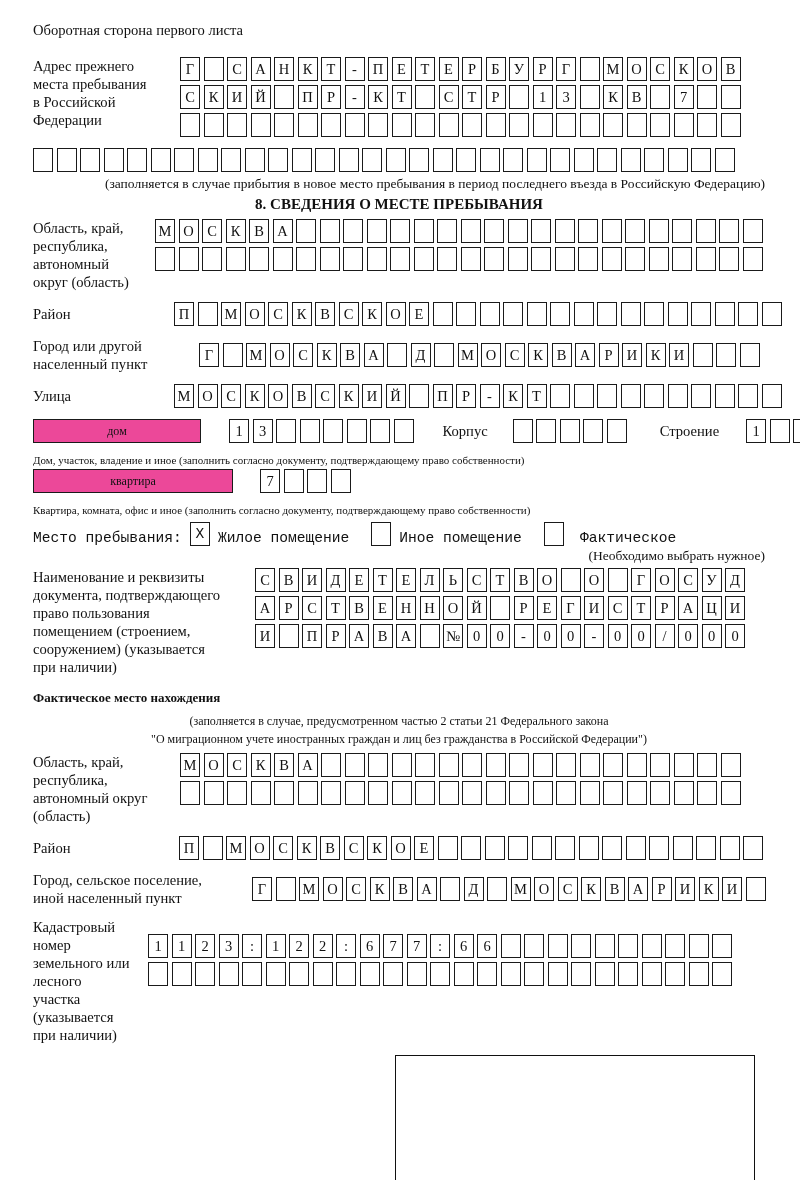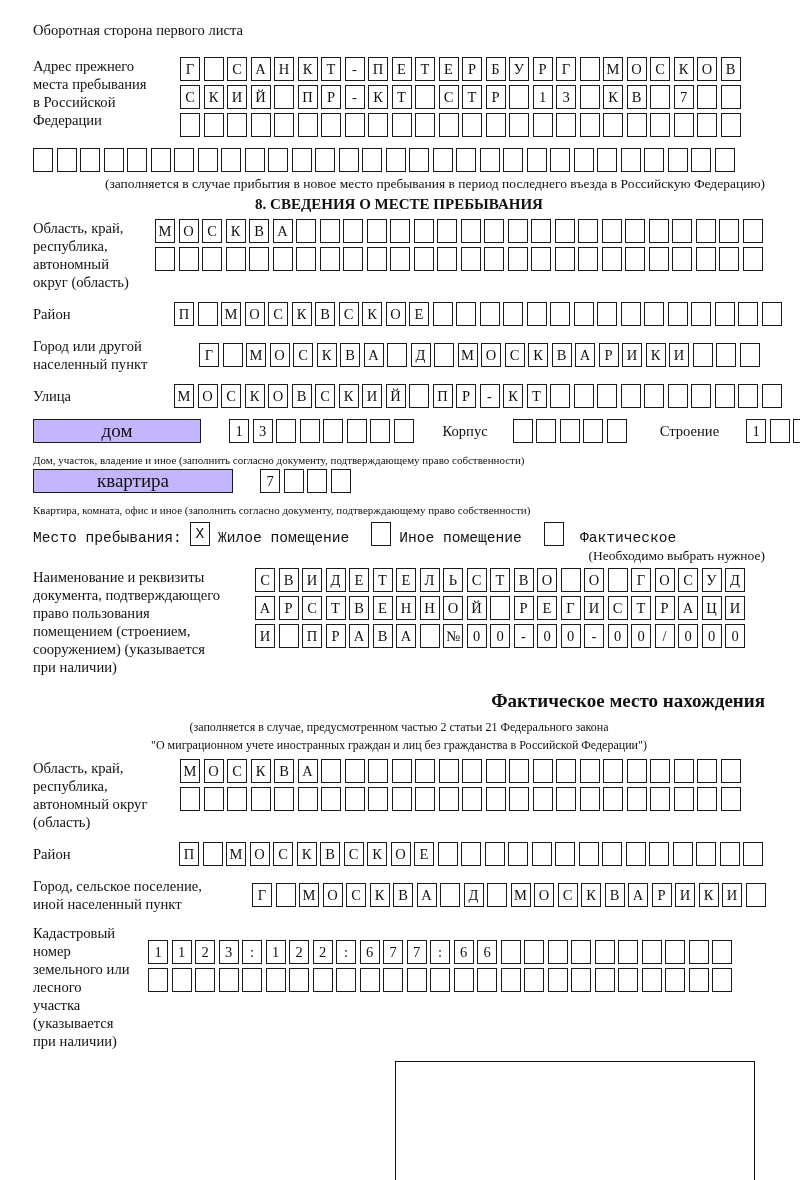--- a/index.html
+++ b/index.html
@@ -21,26 +21,26 @@
   .cell {
     flex:0 0 auto; width:20px; height:24px; border:1.6px solid #1a1a1a;
     display:flex; align-items:center; justify-content:center;
     font-size:14.5px; line-height:1; background:#fff;
   }
   .fullrow { margin-bottom:4px; }
 
   .note-c  { font-size:13.5px; text-align:right; margin:2px 0 4px; }
   .note-l  { font-size:11px; margin:1px 0 3px; }
   .sec-title { font-size:15px; font-weight:bold; text-align:center; margin:4px 0 6px; }
-  .sub-title { font-size:19px; font-weight:bold; text-align:right; margin:4px 0 6px; }
+  .sub-title { font-size:13px; font-weight:bold; text-align:left; margin:4px 0 6px; }
   .sub-note  { font-size:12px; text-align:center; line-height:18px; white-space:pre-line; margin-bottom:5px; }
 
   .widebox {
     flex:0 0 auto; height:24px; border:1.6px solid #1a1a1a;
-    display:flex; align-items:center; justify-content:center; font-size:19px; background:#c4b5fd;
+    display:flex; align-items:center; justify-content:center; font-size:12px; background:#ec4899;
   }
   .ilabel { font-size:14.6px; flex:0 0 auto; }
 
   .stay-row { display:flex; align-items:flex-end; margin:6px 0 1px;font-family:Liberation Mono, monospace; }
   .stay-row .cell { margin:0 8px 0 8px; }
 
   .stampbox { width:360px; height:174px; border:1.6px solid #111; margin:4px 0 5px 362px; background:#fff; }
   .stampnote { width:500px; margin-left:322px; text-align:center; font-size:13.8px; line-height:17.5px; white-space:pre-line; }
 
   .mt14 { margin-top:14px; }

